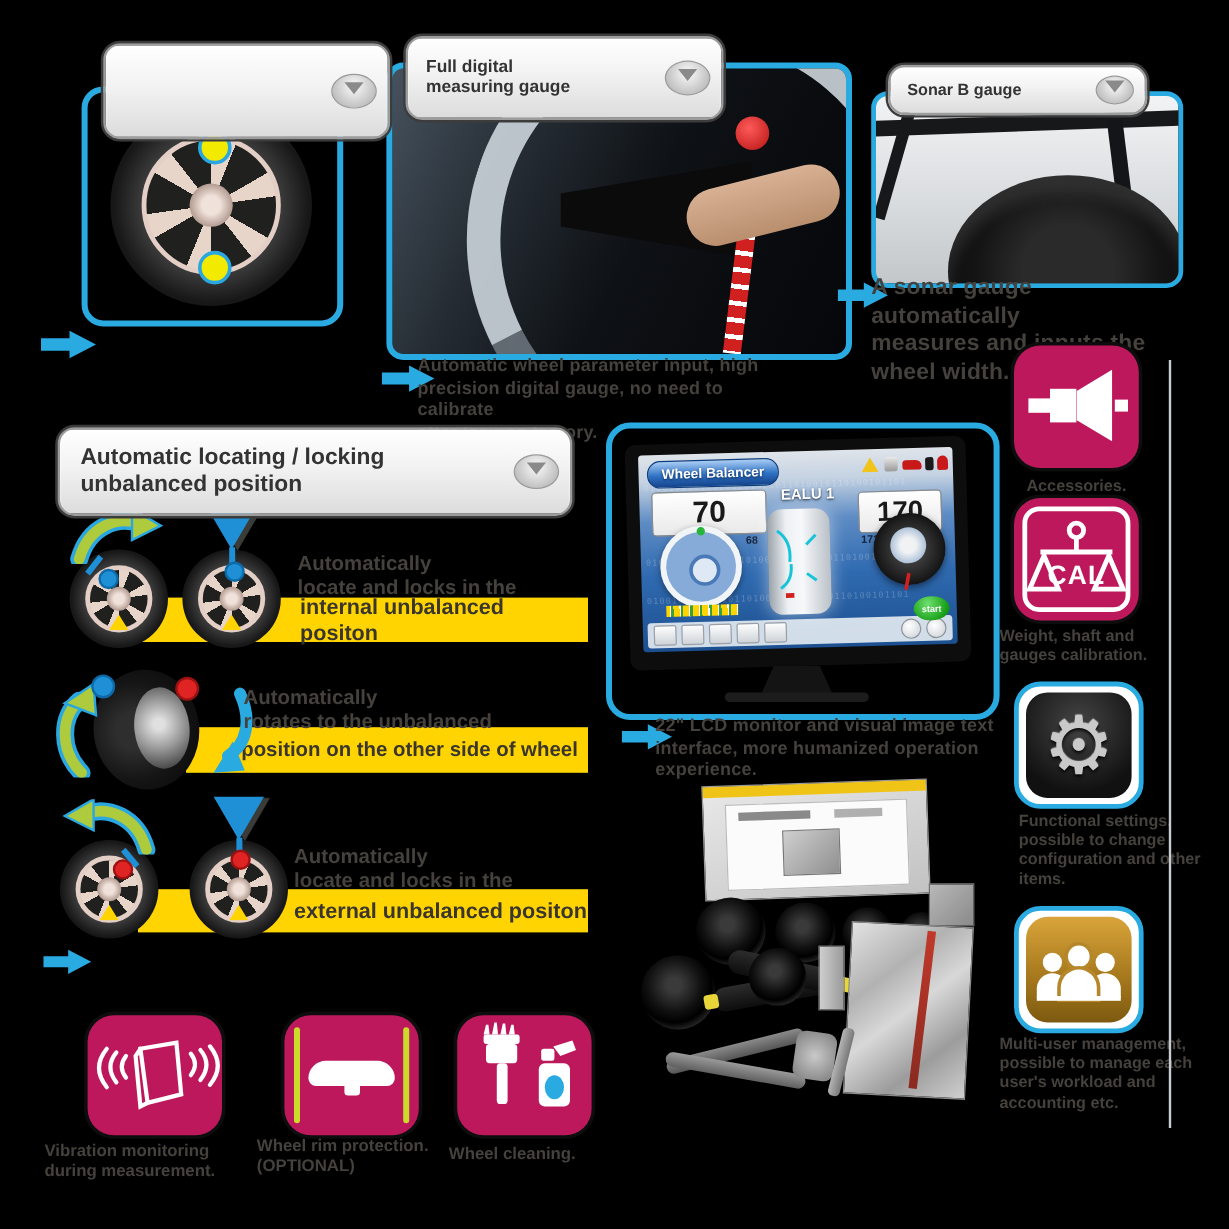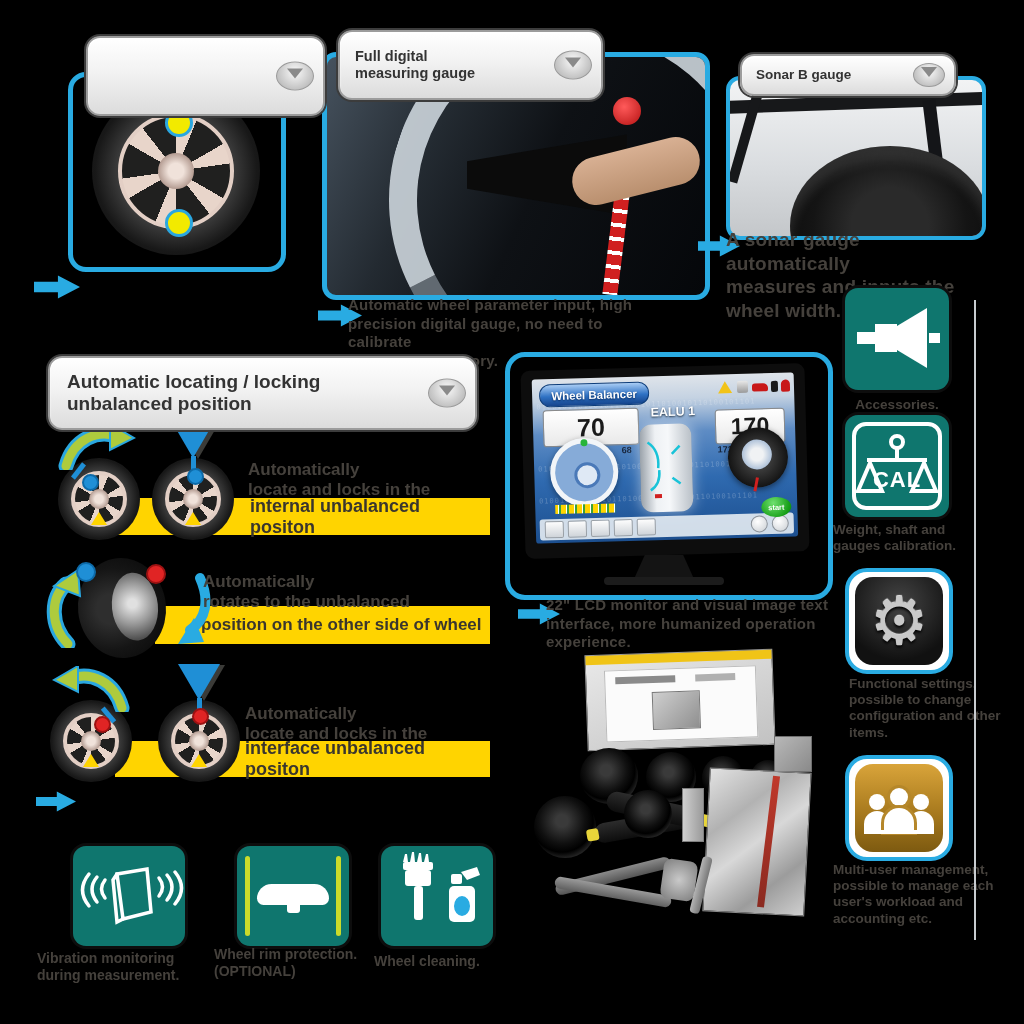--- a/index.html
+++ b/index.html
@@ -28,21 +28,21 @@
   .wedge{position:absolute;background:#ffd400;clip-path:polygon(50% 0,100% 100%,0 100%);}
   .dotmark{position:absolute;border-radius:50%;z-index:4;}
   .blue-dot{background:#1f8fd6;border:2px solid #0d6aa8;}
   .red-dot{background:#e02424;border:2px solid #9c1212;}
   .yellow-dot{position:absolute;border-radius:50%;background:#f2ea00;border:3px solid #2aa7e0;z-index:3;}
   .funnel{position:absolute;width:0;height:0;border-left:21px solid transparent;border-right:21px solid transparent;
           border-top:36px solid #1f8fd6;filter:drop-shadow(5px 1px 0 #3b3b38);z-index:3;}
   .stem{position:absolute;width:5px;background:#1f8fd6;z-index:3;}
   
   .sq{position:absolute;width:104px;height:102px;border-radius:22px;}
-  .sq-blue{background:#0f766e;box-shadow:0 0 0 3px #0d0d0d, inset 0 0 0 0 #fff;border-radius:13px;}
+  .sq-blue{background:#be185d;box-shadow:0 0 0 3px #0d0d0d, inset 0 0 0 0 #fff;}
   .sq-framed{background:#fff;border:4px solid #29abe2;}
   .feat-cap{position:absolute;font-weight:bold;color:#45413c;font-size:13.5px;line-height:1.2;white-space:pre-line;}
   
   .mon-blue-frame{position:absolute;left:505px;top:352px;width:318px;height:238px;border:5px solid #29abe2;border-radius:20px;}
   .mon{position:absolute;left:13px;top:10px;width:284px;height:188px;background:#0d0d0d;border-radius:9px;
        transform:rotate(-1.6deg);box-shadow:0 3px 6px rgba(0,0,0,.8);}
   .screen{position:absolute;left:11px;top:9px;width:262px;height:164px;border-radius:3px;overflow:hidden;
        background:linear-gradient(180deg,#dfe4ea 0%,#c4d2e2 14%,#5e8cc4 34%,#2f6ab0 62%,#1c4f8f 100%);}
   .valbox{position:absolute;background:linear-gradient(180deg,#ffffff,#e9e9e9);border:1px solid #8a8a8a;border-radius:4px;
        color:#1a1a1a;font-weight:bold;display:flex;align-items:center;justify-content:center;}
@@ -180,21 +180,21 @@
     <div class="rim" style="left:13px;top:13px;width:48px;height:48px;"></div>
     <div class="hub" style="left:31px;top:31px;width:20px;height:20px;"></div>
     <div class="wedge" style="left:33px;top:54px;width:16px;height:13px;"></div>
   </div>
   <div class="funnel" style="left:178px;top:664px;"></div>
   <div class="stem" style="left:197px;top:698px;height:12px;"></div>
   <div class="dotmark red-dot" style="left:192px;top:708px;width:13px;height:13px;"></div>
   <div class="lead" style="left:245px;top:704px;font-size:17px;">Automatically
 locate and locks in the</div>
   <div class="hl-bar" style="left:115px;top:741px;width:375px;height:36px;font-size:18px;">
-    <span style="padding-left:130px;">interface unbalanced positon</span>
+    <span style="padding-left:130px;">external unbalanced positon</span>
   </div>
 
   <div class="cyan-arrow" style="left:36px;top:790px;width:40px;height:23px;"></div>
 
   <div class="sq sq-blue" style="left:73px;top:846px;width:112px;height:100px;">
     <svg width="112" height="100" viewBox="0 0 112 100">
       <g fill="none" stroke="#fff" stroke-width="3.5" stroke-linecap="round">
         <path d="M44 28 L74 23 L78 66 L50 73 Z"></path>
           <path d="M44 28 L40 34 L44 76 L50 73"></path>
         <path d="M32 34 q-7 9 0 18"></path>

